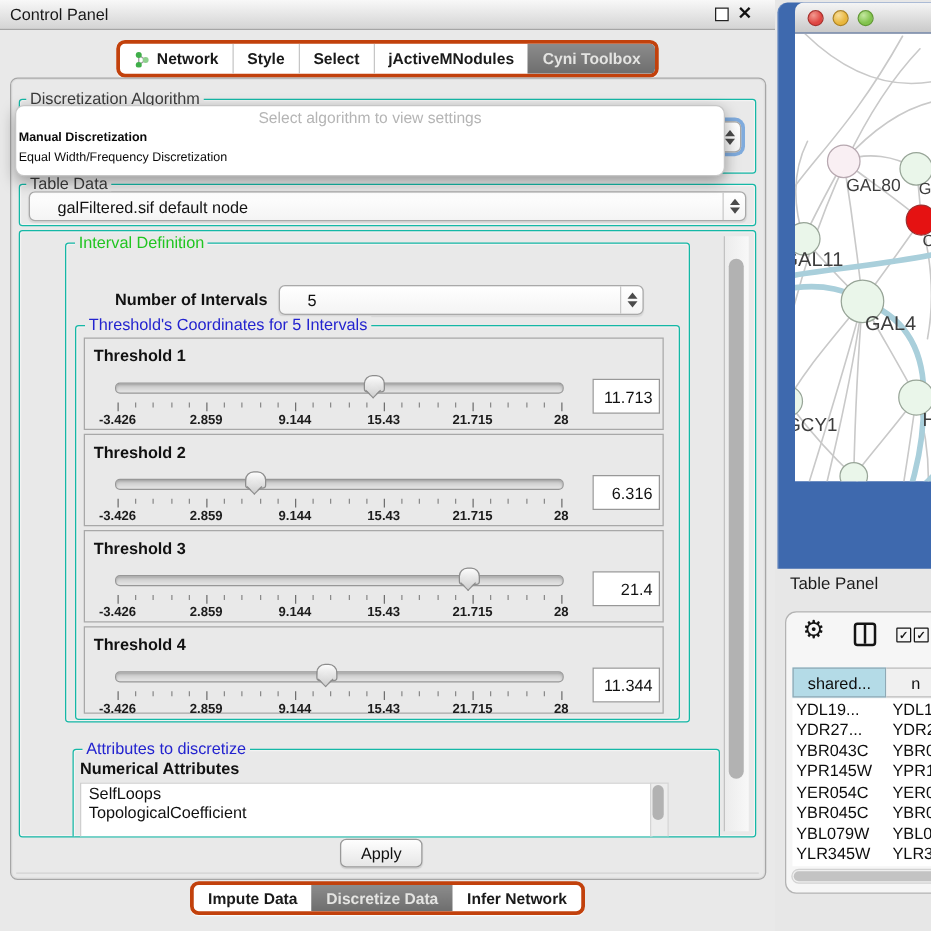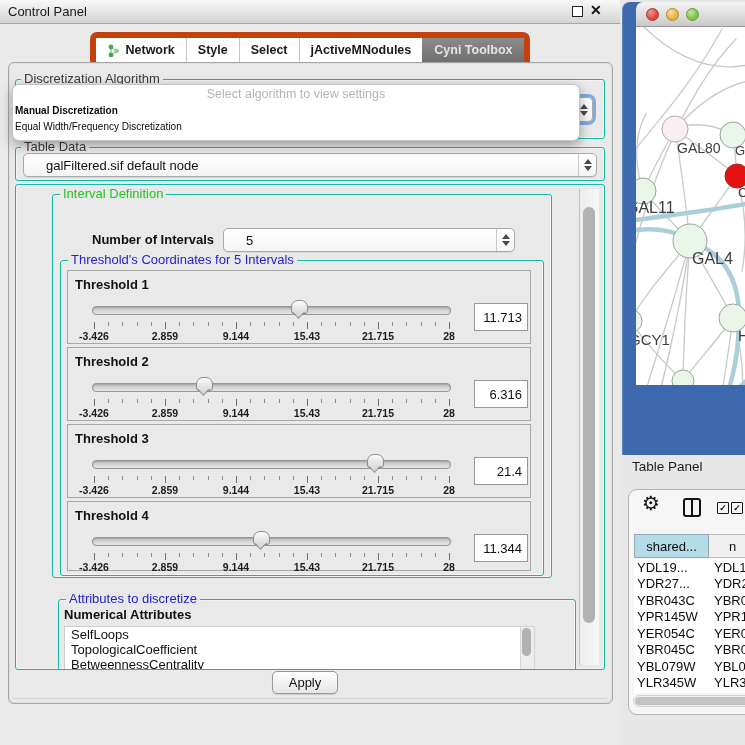--- a/index.html
+++ b/index.html
@@ -9,21 +9,21 @@
 
   
   #control-panel{position:absolute;left:0;top:0;width:620px;height:745px;background:#e9e9e9}
   .cp-titlebar{left:0;top:0;width:620px;height:23px;background:linear-gradient(#f8f8f8,#d4d4d4);
                border-bottom:1px solid #a5a5a5}
   .cp-title{position:absolute;left:8px;top:4px;font-size:13px;color:#181818}
   .float-btn{position:absolute;left:572px;top:6px;width:9px;height:9px;border:1.5px solid #222;background:#fff}
   .close-btn{position:absolute;left:590px;top:2px;font-size:14px;font-weight:bold;color:#111;cursor:default}
 
   .tabbar-wrap{left:8px;top:32px;width:604px;display:flex;justify-content:center}
-  .seg-bar{display:flex;background:#fff;border:6px solid #c2410c;border-radius:7px;overflow:hidden;
+  .seg-bar{display:flex;background:#fff;border:3px solid #c2410c;border-radius:7px;overflow:hidden;
            height:24px;box-shadow:0 1px 0 rgba(255,255,255,.7)}
   .seg{display:flex;align-items:center;gap:5px;padding:0 11px;font-size:12.5px;font-weight:bold;
        color:#1a1a1a;white-space:nowrap}
   .seg + .seg{border-left:1px solid #c6c6c6}
   .seg.sel{background:linear-gradient(#8c8c8c,#6e6e6e);color:#e4e4e2;border-left-color:transparent}
   .seg.sel + .seg{border-left-color:transparent}
   .bot-bar{height:21px}
   .bot-bar .seg{font-size:12.5px;padding:0 11px}
 
   .main-panel{left:8px;top:62px;width:603px;height:640px;border:1px solid #a6a6a6;border-radius:6px;
@@ -351,21 +351,20 @@
           </div>
       </div>
       <div class="group-title gt-blue" style="left:52px;top:68px">Threshold's Coordinates for 5 Intervals</div>
 
       <div class="group" style="left:42px;top:414px;width:516px;height:80px"></div>
       <div class="group-title gt-blue" style="left:50px;top:407px">Attributes to discretize</div>
       <div class="abs bold" style="left:48px;top:422px;font-size:13px;color:#111">Numerical Attributes</div>
       <div class="list" style="left:48px;top:441px;width:456px;height:52px">
           <div class="list-item">SelfLoops</div>
           <div class="list-item">TopologicalCoefficient</div>
-          <div class="list-item">BetweennessCentrality</div>
         </div>
       <div class="abs" style="left:504px;top:441px;width:13px;height:44px;background:#ededed;border:1px solid #d5d5d5">
         <div class="vthumb" style="left:1px;top:1px;width:9px;height:28px"></div>
       </div>
 
       <div class="vtrack" style="left:563px;top:4px;width:19px;height:476px">
         <div class="vthumb" style="left:3px;top:18px;width:12px;height:416px"></div>
       </div>
     </div>
 
@@ -376,20 +375,33 @@
   </div>
 
   <div class="popup">
     <div class="pop-hint">Select algorithm to view settings</div>
     <div>
         <div class="pop-item bold">Manual Discretization</div>
         <div class="pop-item">Equal Width/Frequency Discretization</div>
       </div>
   </div>
 
+  <div class="abs tabbar-wrap" style="top:705px">
+    <div class="seg-bar bot-bar">
+        <div class="seg">
+          <span>Impute Data</span>
+        </div>
+        <div class="seg sel">
+          <span>Discretize Data</span>
+        </div>
+        <div class="seg">
+          <span>Infer Network</span>
+        </div>
+      </div>
+  </div>
 </div>
 
 <div id="right-panel">
   <div class="abs net-frame">
     <div class="net-titlebar">
       <span class="light l-red"></span>
       <span class="light l-yel"></span>
       <span class="light l-grn"></span>
     </div>
     <div class="net-canvas">

